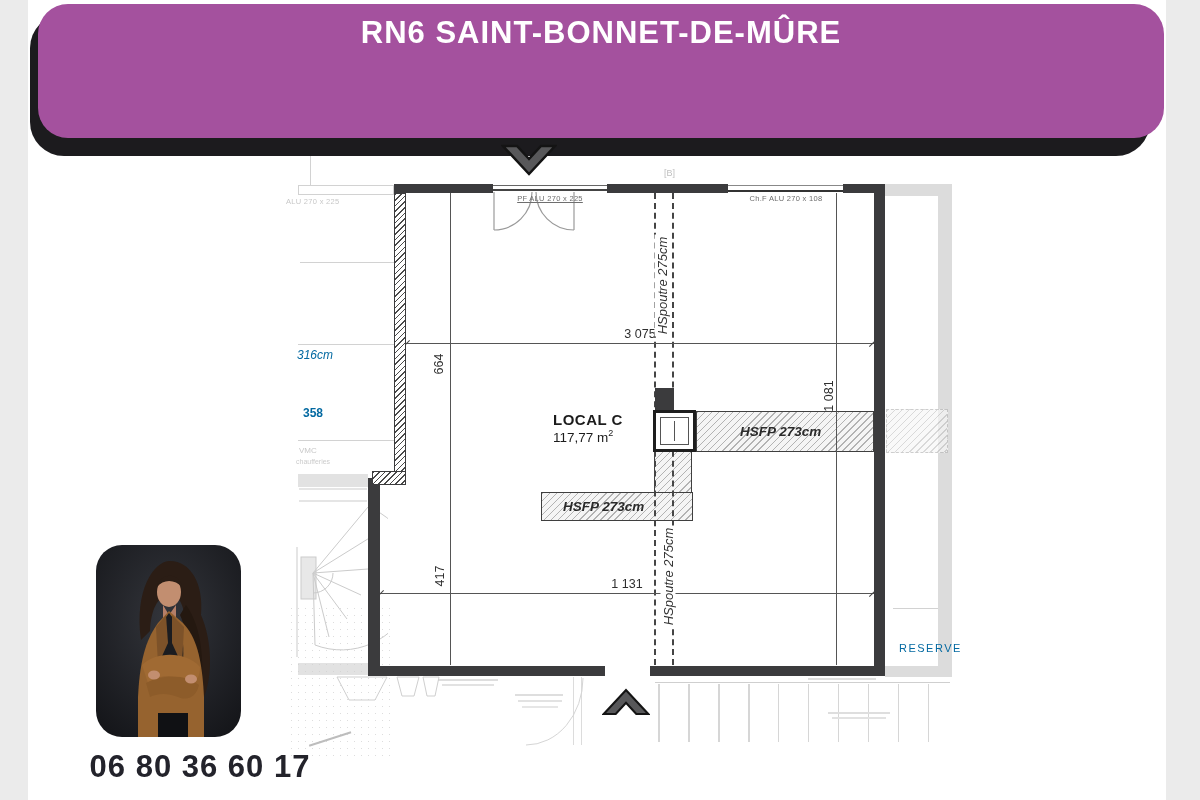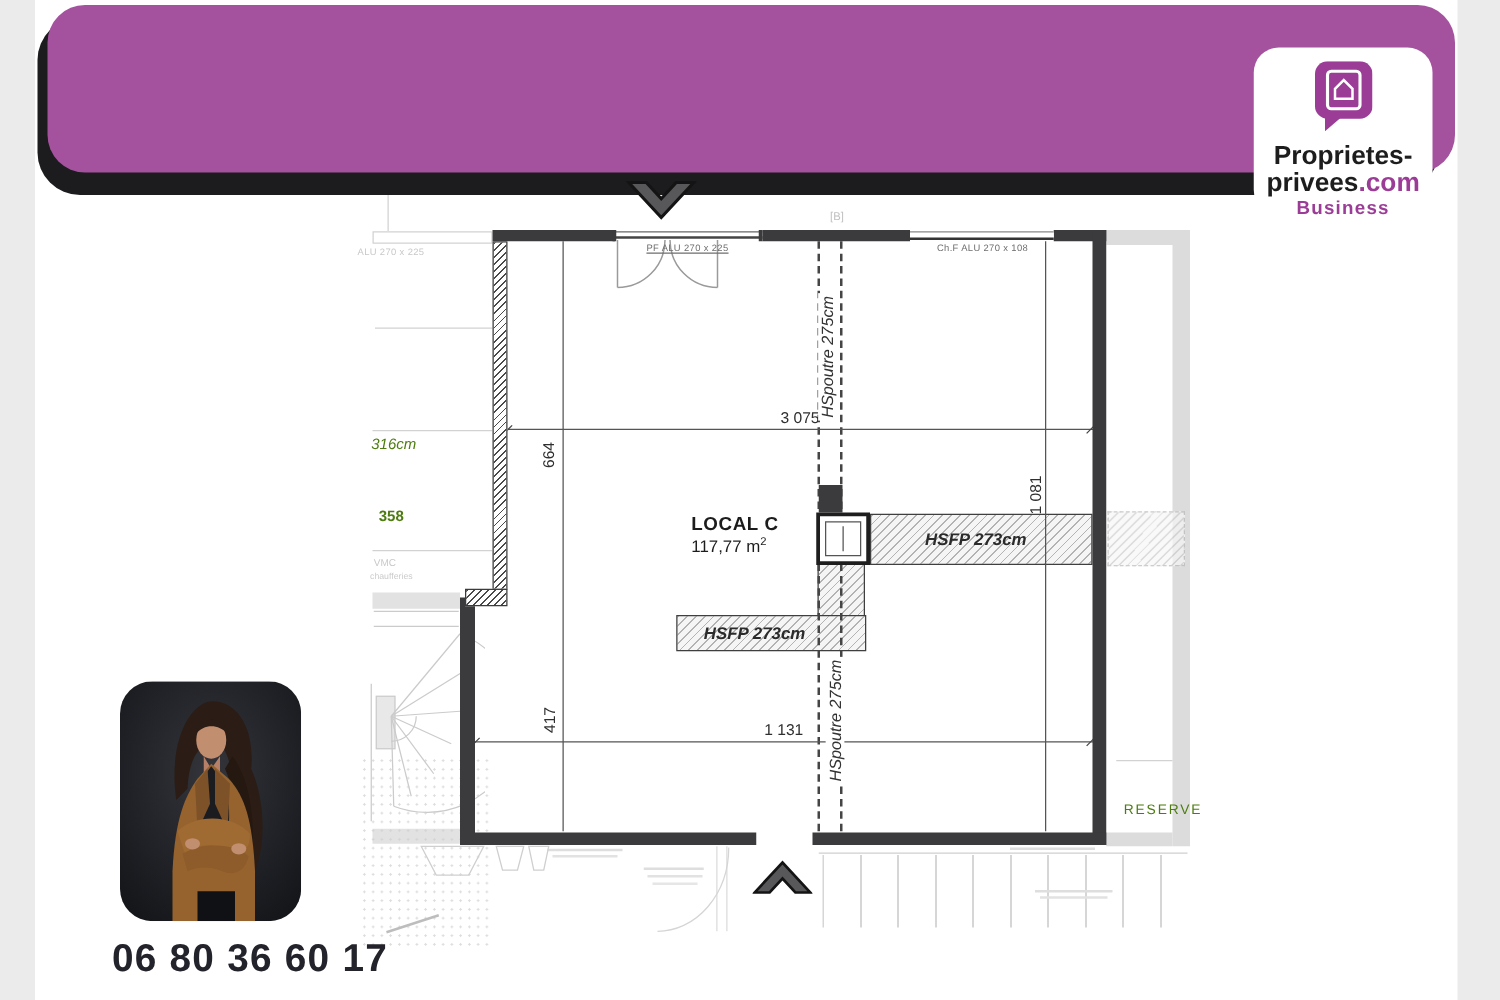--- a/index.html
+++ b/index.html
@@ -9,21 +9,21 @@
   .wall{background:#3b3b3d;}
   .thin{background:#555;}
   .fline{background:#d2d2d2;}
   .hatchwall{background-color:#fff;background-image:repeating-linear-gradient(135deg,#4a4a4a 0 1px,transparent 1px 4px);border:1px solid #3b3b3d;box-sizing:border-box;}
   .hsfp{background-color:#f5f5f5;background-image:repeating-linear-gradient(135deg,#b3b3b3 0 1px,transparent 1px 5px);border:1.5px solid #3f3f3f;box-sizing:border-box;}
   .hsfp-ext{background-color:#f7f7f7;background-image:repeating-linear-gradient(135deg,#c9c9c9 0 1px,transparent 1px 5px);border:1px dashed #b8b8b8;box-sizing:border-box;opacity:.7;}
   .dashv{border-left:2px dashed #454545;width:0;}
   .dimlabel{font-size:12.5px;color:#2f2f2f;white-space:nowrap;}
   .rot{transform:rotate(-90deg);}
   .tinylabel{font-size:7.5px;color:#6e6e6e;white-space:nowrap;letter-spacing:.3px;}
-  .faintText{color:#4d7c0f;white-space:nowrap;}
+  .faintText{color:#0369a1;white-space:nowrap;}
   .it{font-style:italic;}
   .header{background:#A4519E;border-radius:30px;color:#fff;text-align:center;z-index:4;}
   .header-shadow{background:#1c1b1e;border-radius:34px;z-index:3;}
   .h-line1{font-size:31px;font-weight:bold;letter-spacing:1px;margin-top:16px;}
   .h-line2{font-size:31px;font-weight:bold;letter-spacing:1px;margin-top:11px;}
   .logo-card{background:#fff;border-radius:20px;z-index:5;text-align:center;}
   .logo-line1{font-size:21px;font-weight:bold;color:#1d1d1d;line-height:22px;margin-top:4px;}
   .logo-line2{font-size:21px;font-weight:bold;color:#1d1d1d;line-height:22px;}
   .logo-accent{color:#9B3D96;}
   .logo-line3{font-size:15px;font-weight:bold;color:#9B3D96;letter-spacing:1px;line-height:18px;}
@@ -171,33 +171,23 @@
   <svg class="abs" style="left:335px;top:676px;" width="110" height="28" viewBox="0 0 110 28">
     <g stroke="#cfcfcf" fill="none" stroke-width="1">
       <path d="M2 1 H52 L40 24 H14 Z"></path>
       <path d="M62 1 H84 L79 20 H67 Z"></path>
       <path d="M88 1 H104 L100 20 H92 Z"></path>
     </g>
   </svg>
 
   <div class="abs header-shadow" style="left:30px;top:14px;width:1120px;height:142px;"></div>
   <div class="abs header" style="left:38px;top:4px;width:1126px;height:134px;">
-  </div>
-
-  <div class="abs logo-card" style="left:1003px;top:38px;width:143px;height:134px;">
-    <svg style="margin-top:11px;" width="46" height="56" viewBox="0 0 46 56">
-      <rect x="0" y="0" width="46" height="46" rx="10" fill="#9B3D96"></rect>
-      <path d="M8 44 L8 56 L22 44 Z" fill="#9B3D96"></path>
-      <rect x="10" y="8" width="26" height="30" rx="3" fill="none" stroke="#fff" stroke-width="2.5"></rect>
-      <path d="M16 30 V22 L23 15 L30 22 V30 Z" stroke="#fff" fill="none" stroke-width="2"></path>
-    </svg>
-    <div class="logo-line1">Proprietes-</div>
-    <div class="logo-line2"><span>privees</span><span class="logo-accent">.com</span></div>
-    <div class="logo-line3">Business</div>
-  </div>
+    <div class="h-line2">RN6 SAINT-BONNET-DE-MÛRE</div>
+  </div>
+
 
   <svg class="abs" style="left:501px;top:144px;z-index:6;" width="56" height="32" viewBox="0 0 56 32">
     <polygon points="2,2 16,2 28,15 40,2 54,2 28,30" fill="#58585a" stroke="#141414" stroke-width="2.5"></polygon>
   </svg>
   <svg class="abs" style="left:602px;top:687px;z-index:6;" width="48" height="30" viewBox="0 0 56 32">
     <polygon points="2,30 16,30 28,17 40,30 54,30 28,2" fill="#58585a" stroke="#141414" stroke-width="2.5"></polygon>
   </svg>
 
   <div class="abs photo-frame" style="left:96px;top:545px;width:145px;height:192px;">
     <svg width="145" height="192" viewBox="0 0 145 192">

